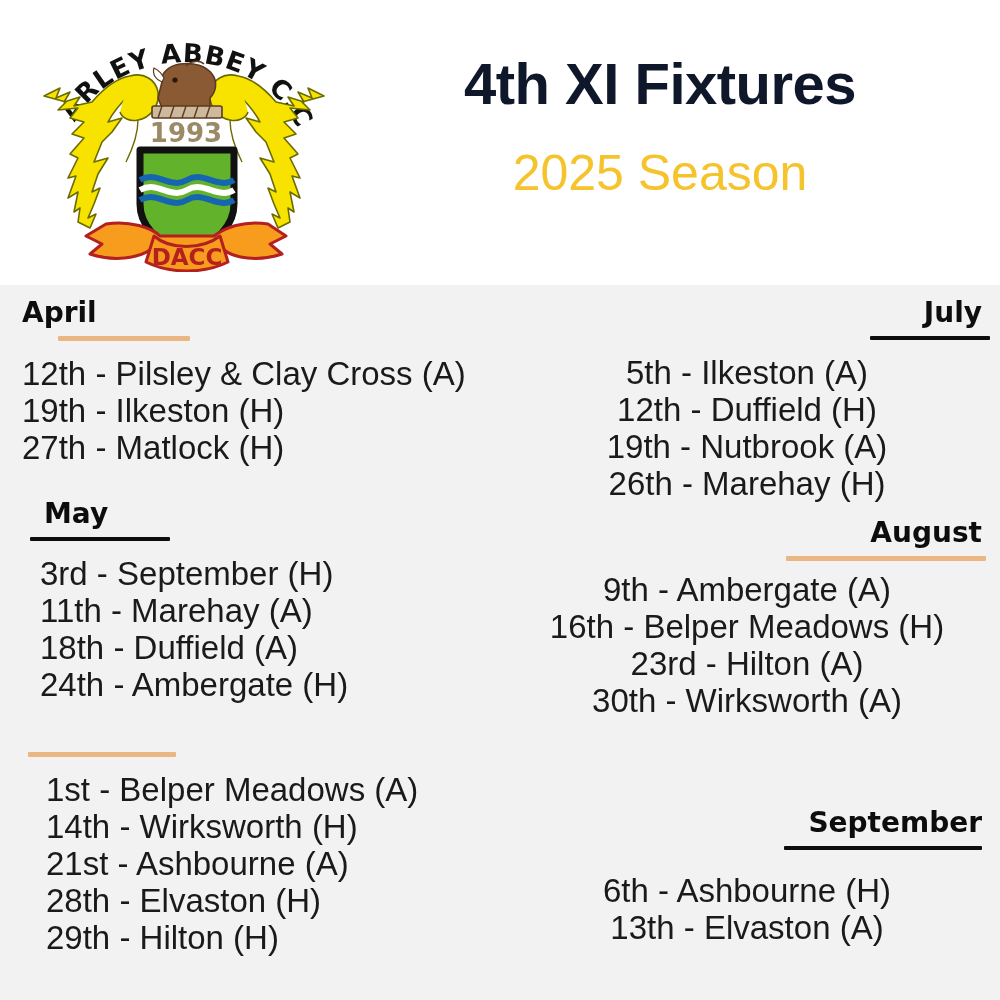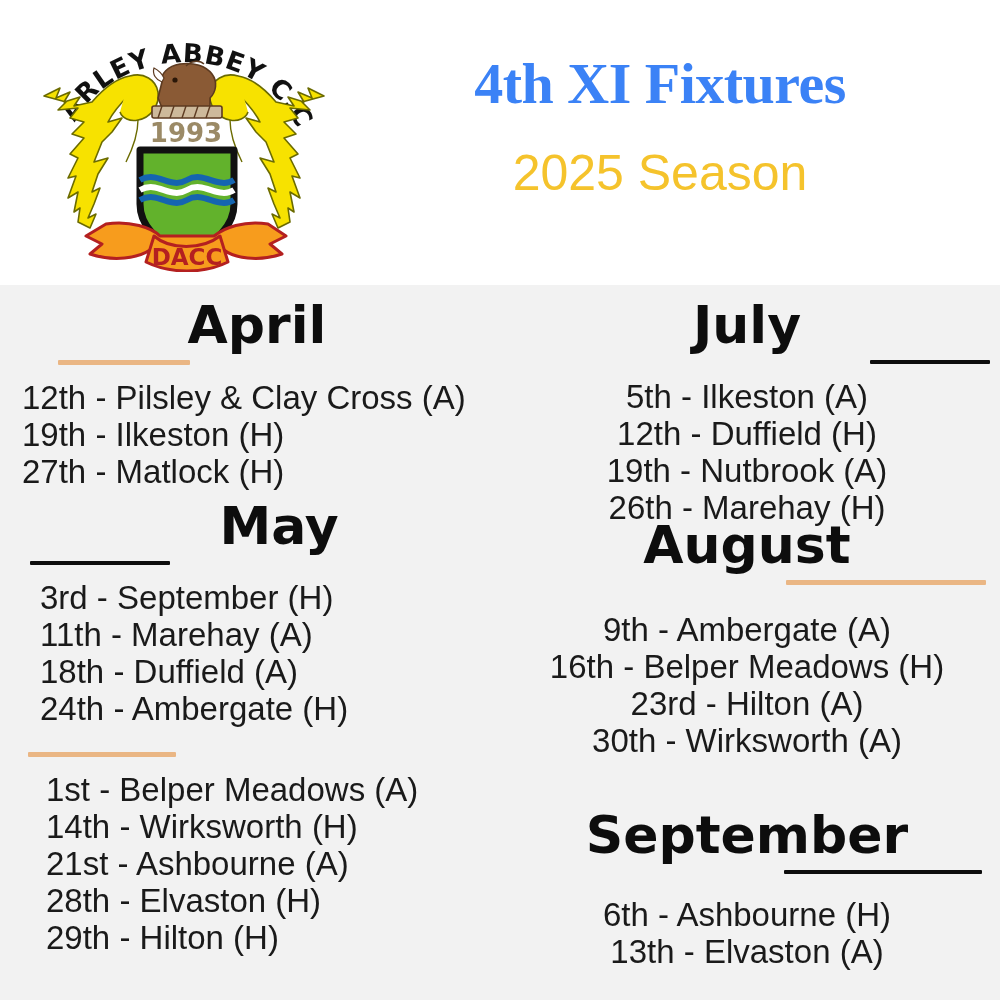--- a/index.html
+++ b/index.html
@@ -41,24 +41,24 @@
     height: 250px;
   }
   .title-block {
     position: absolute;
     left: 380px;
     top: 54px;
     width: 560px;
     text-align: center;
   }
   .main-title {
-    font-family: Liberation Serif, serif;
+    font-family: Liberation Sans, sans-serif;
     font-size: 58px;
     font-weight: bold;
-    color: #3b82f6;
+    color: #0f172a;
     letter-spacing: -0.5px;
     line-height: 1.05;
     white-space: nowrap;
   }
   .sub-title {
     margin-top: 32px;
     font-family: "Liberation Sans", sans-serif;
     font-size: 50px;
     font-weight: normal;
     color: #f5c32c;
@@ -80,25 +80,24 @@
     height: 715px;
   }
   .col-left  { left: 22px; }
   .col-right { left: 512px; }
 
   .month-block { position: absolute; width: 100%; }
 
   .month-head {
     font-family: "DejaVu Sans", sans-serif;
     font-weight: bold;
-    font-size: 52px;
+    font-size: 28px;
     color: #0d0d0d;
     line-height: 1.0;
     white-space: nowrap;
-    text-align: center;
   }
   .month-rule {
     height: 5px;
     border-radius: 1px;
     margin-top: 9px;
   }
   .rule-orange { background: #eab684; }
   .rule-black  { background: #0d0d0d; height: 4px; }
 
   .fixtures {
@@ -248,21 +247,21 @@
           <span class="fx-line"> 5th - Ilkeston (A)</span>
           <span class="fx-line">12th - Duffield (H)</span>
           <span class="fx-line">19th - Nutbrook (A)</span>
           <span class="fx-line">26th - Marehay (H)</span>
         </div>
       </div>
 
       <div class="month-block align-right" style="top:234px;padding-right:32px;">
         <div class="month-head">August</div>
         <div class="month-rule rule-orange" style="width:200px;margin-left:auto;margin-right:-4px;"></div>
-        <div class="fixtures align-center" style="margin-top:26px;padding-right:0;">
+        <div class="fixtures align-center" style="margin-top:10px;padding-right:0;">
           <span class="fx-line"> 9th - Ambergate (A)</span>
           <span class="fx-line">16th - Belper Meadows (H)</span>
           <span class="fx-line">23rd - Hilton (A)</span>
           <span class="fx-line">30th - Wirksworth (A)</span>
         </div>
       </div>
 
       <div class="month-block align-right" style="top:524px;padding-right:38px;">
         <div class="month-head">September</div>
         <div class="month-rule rule-black" style="width:198px;margin-left:auto;margin-right:0px;"></div>

